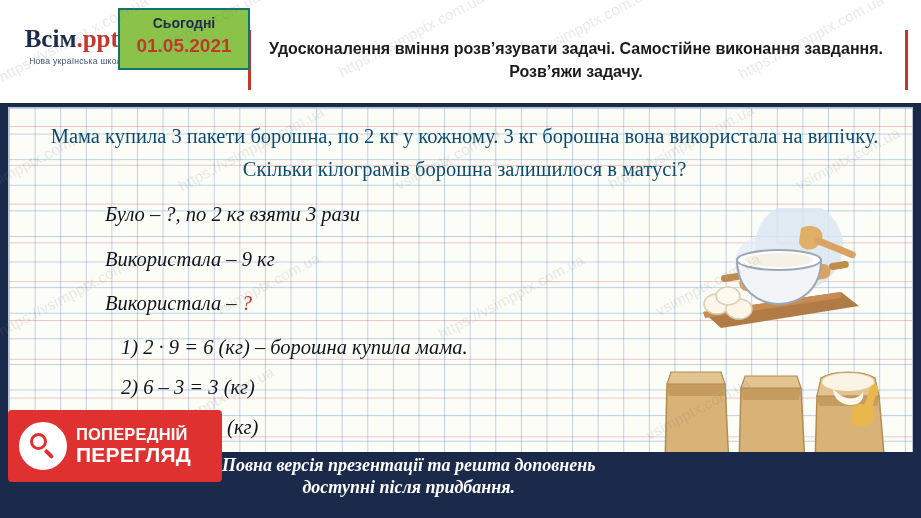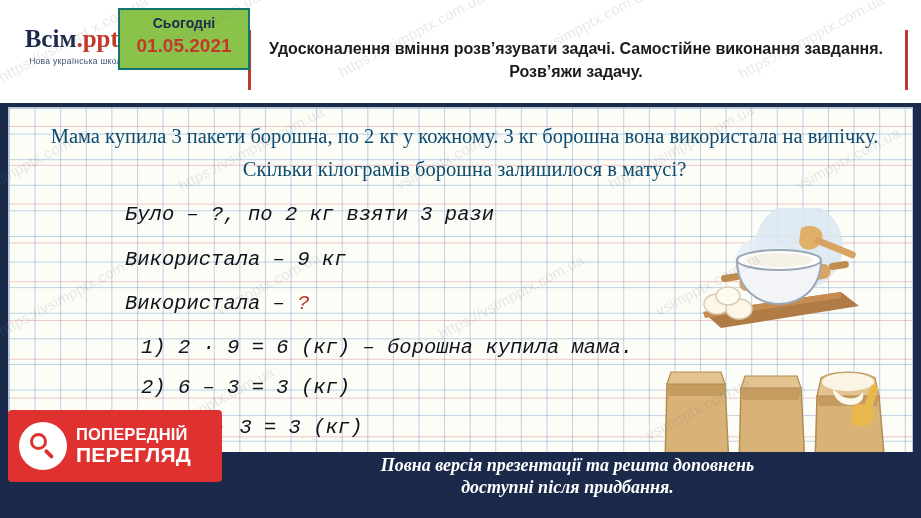--- a/index.html
+++ b/index.html
@@ -174,26 +174,25 @@
     width: 855px;
     font-family: "Liberation Serif", serif;
     font-size: 20.5px;
     color: #0c4a6e;
     line-height: 1.62;
     text-align: center;
   }
 
   .short-line {
     position: absolute;
-    font-family: Liberation Mono, monospace;
+    font-family: Liberation Serif, serif;
     font-style: italic;
     font-size: 20.5px;
     color: #11131a;
     white-space: nowrap;
-    margin-left: 20px;
   }
   .q-mark { color: #c0392b; }
 
   .l1 { left: 96px; top: 95px; }
   .l2 { left: 96px; top: 140px; }
   .l3 { left: 96px; top: 184px; }
   .l4 { left: 112px; top: 228px; }
   .l5 { left: 112px; top: 268px; }
   .l6 { left: 112px; top: 308px; }
   .l7 { left: 112px; top: 348px; }
@@ -267,21 +266,20 @@
   
   .bottom-banner {
     position: absolute;
     left: 222px; top: 452px;
     width: 691px;
     height: 50px;
     background: #1b2a4a;
     color: #ffffff;
     display: flex;
     align-items: center;
-    justify-content: center;
     text-align: center;
     z-index: 50;
   }
   .bottom-banner .txt {
     font-family: "Liberation Serif", serif;
     font-size: 18px;
     font-weight: bold;
     font-style: italic;
     line-height: 1.22;
   }

